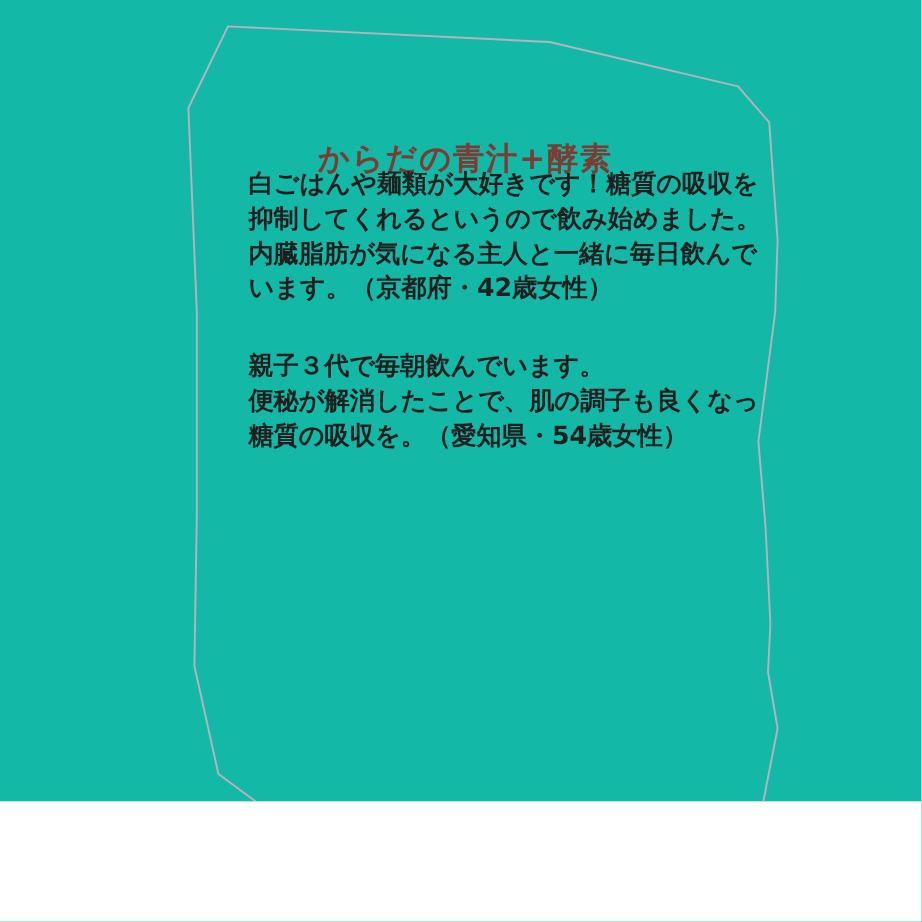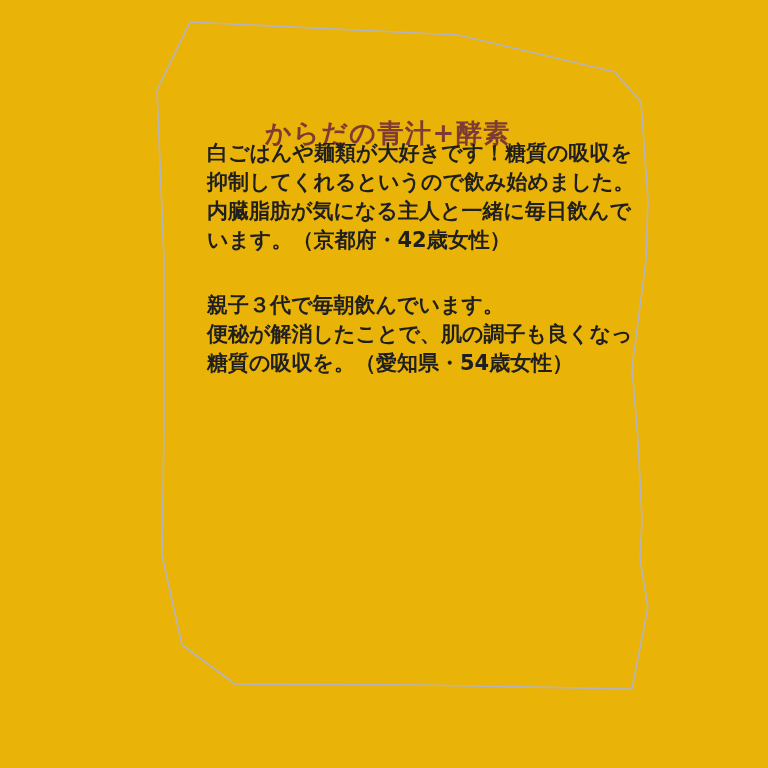--- a/index.html
+++ b/index.html
@@ -3,22 +3,22 @@
 <meta charset="utf-8">
 <style>
   html, body {
     margin: 0;
     padding: 0;
     background: #ffffff;
   }
   .canvas {
     position: relative;
     width: 768px;
-    height: 768px;
-    background: #eab308;
+    height: 668px;
+    background: #14b8a6;
     overflow: hidden;
     font-family: "DejaVu Sans", sans-serif;
   }
   .frame-svg {
     position: absolute;
     left: 0;
     top: 0;
     width: 768px;
     height: 768px;
     pointer-events: none;

